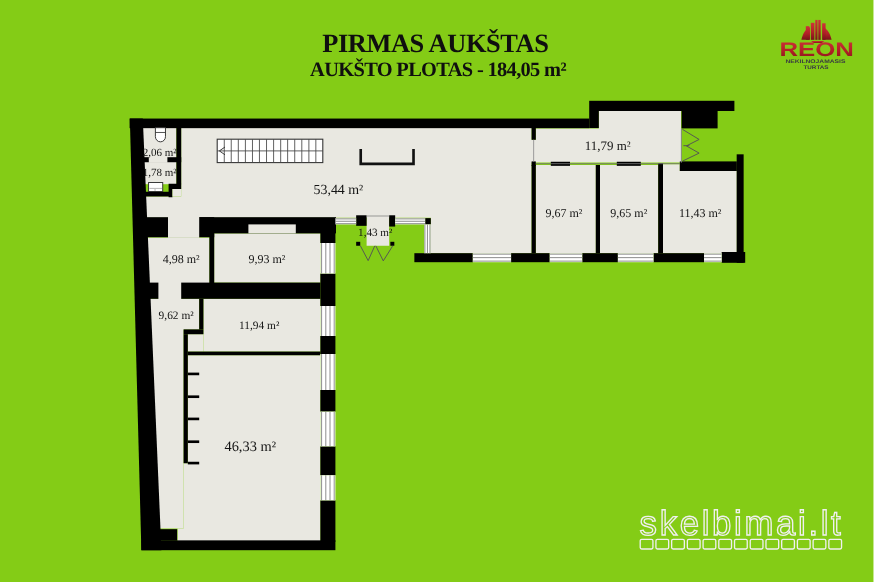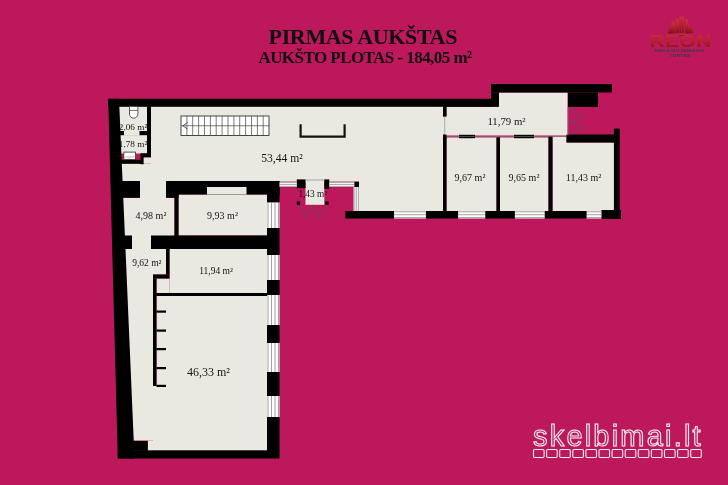--- a/index.html
+++ b/index.html
@@ -1,16 +1,16 @@
 <!DOCTYPE html>
 <html><head>
 <meta charset="utf-8">
 <style>
   html,body{margin:0;padding:0;background:#fff;}
-  #page{position:relative;width:728px;height:485px;background:#be185d;overflow:hidden;
+  #page{position:relative;width:728px;height:485px;background:#84cc16;overflow:hidden;
         font-family:"Liberation Serif", serif;}
   svg{position:absolute;left:0;top:0;filter:blur(0.28px);}
 </style>
 </head>
 <body>
 <div id="page">
 <svg width="728" height="485" viewBox="0 0 728 485">
 
   <text x="362.8" y="43.6" font-size="22" letter-spacing="-0.35" font-weight="bold" text-anchor="middle" fill="#0f0f0f">PIRMAS AUKŠTAS</text>
 

